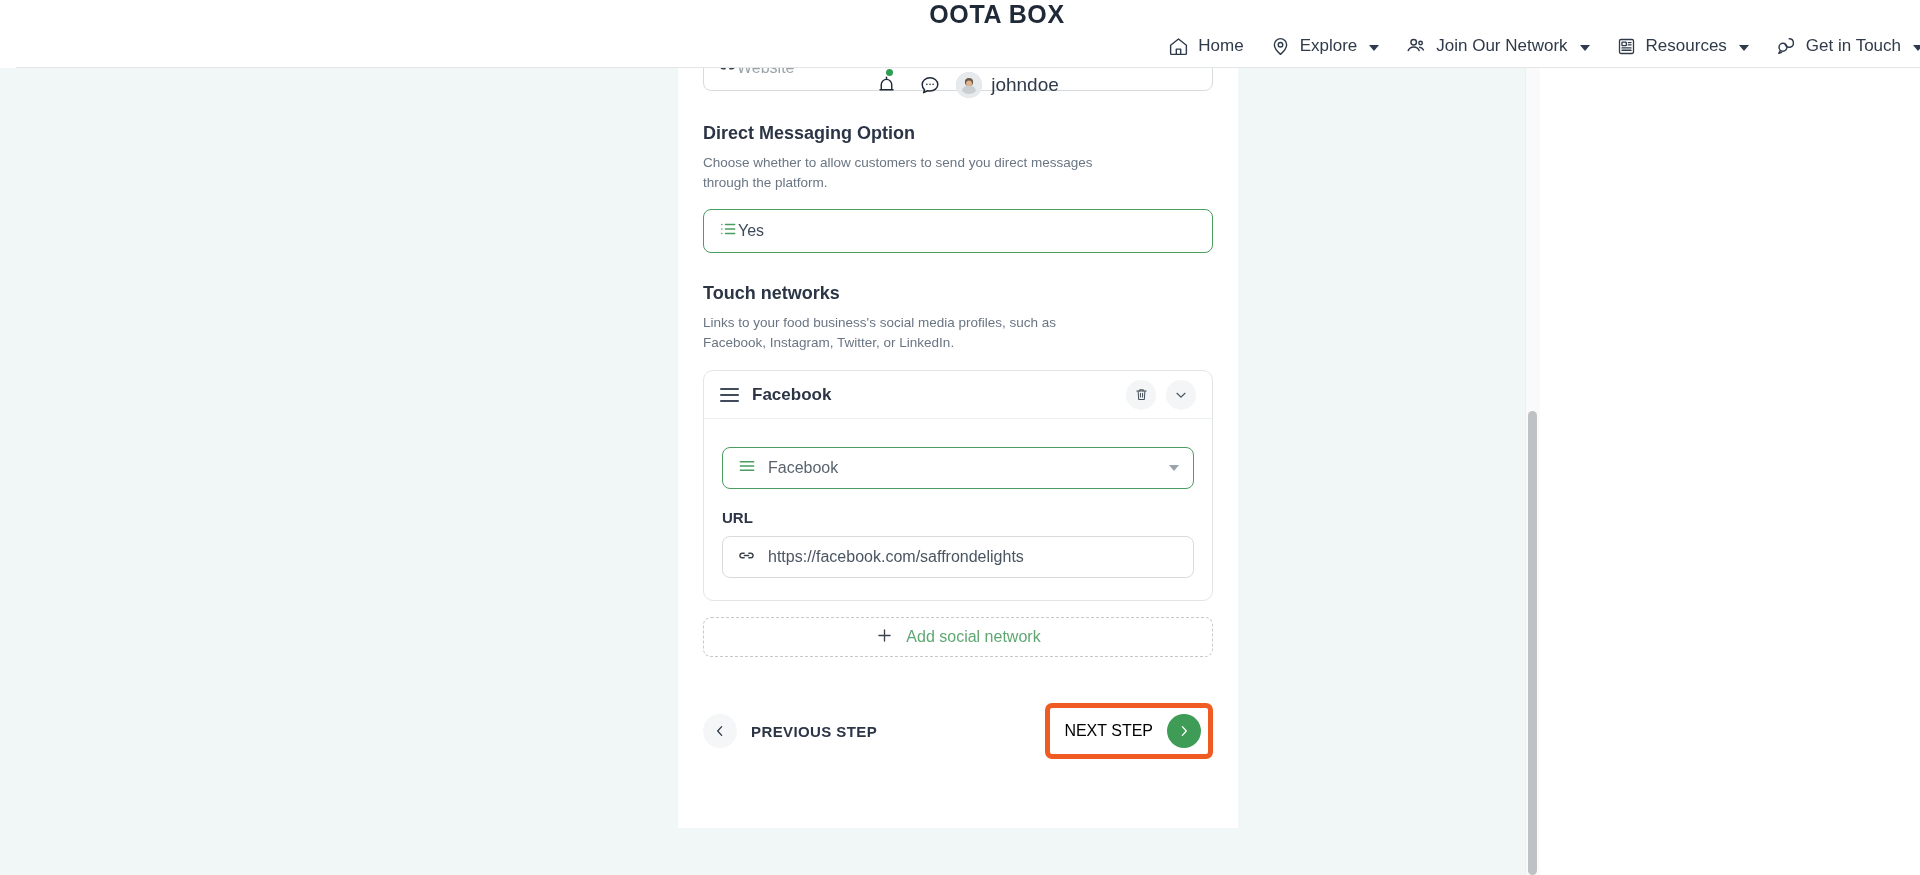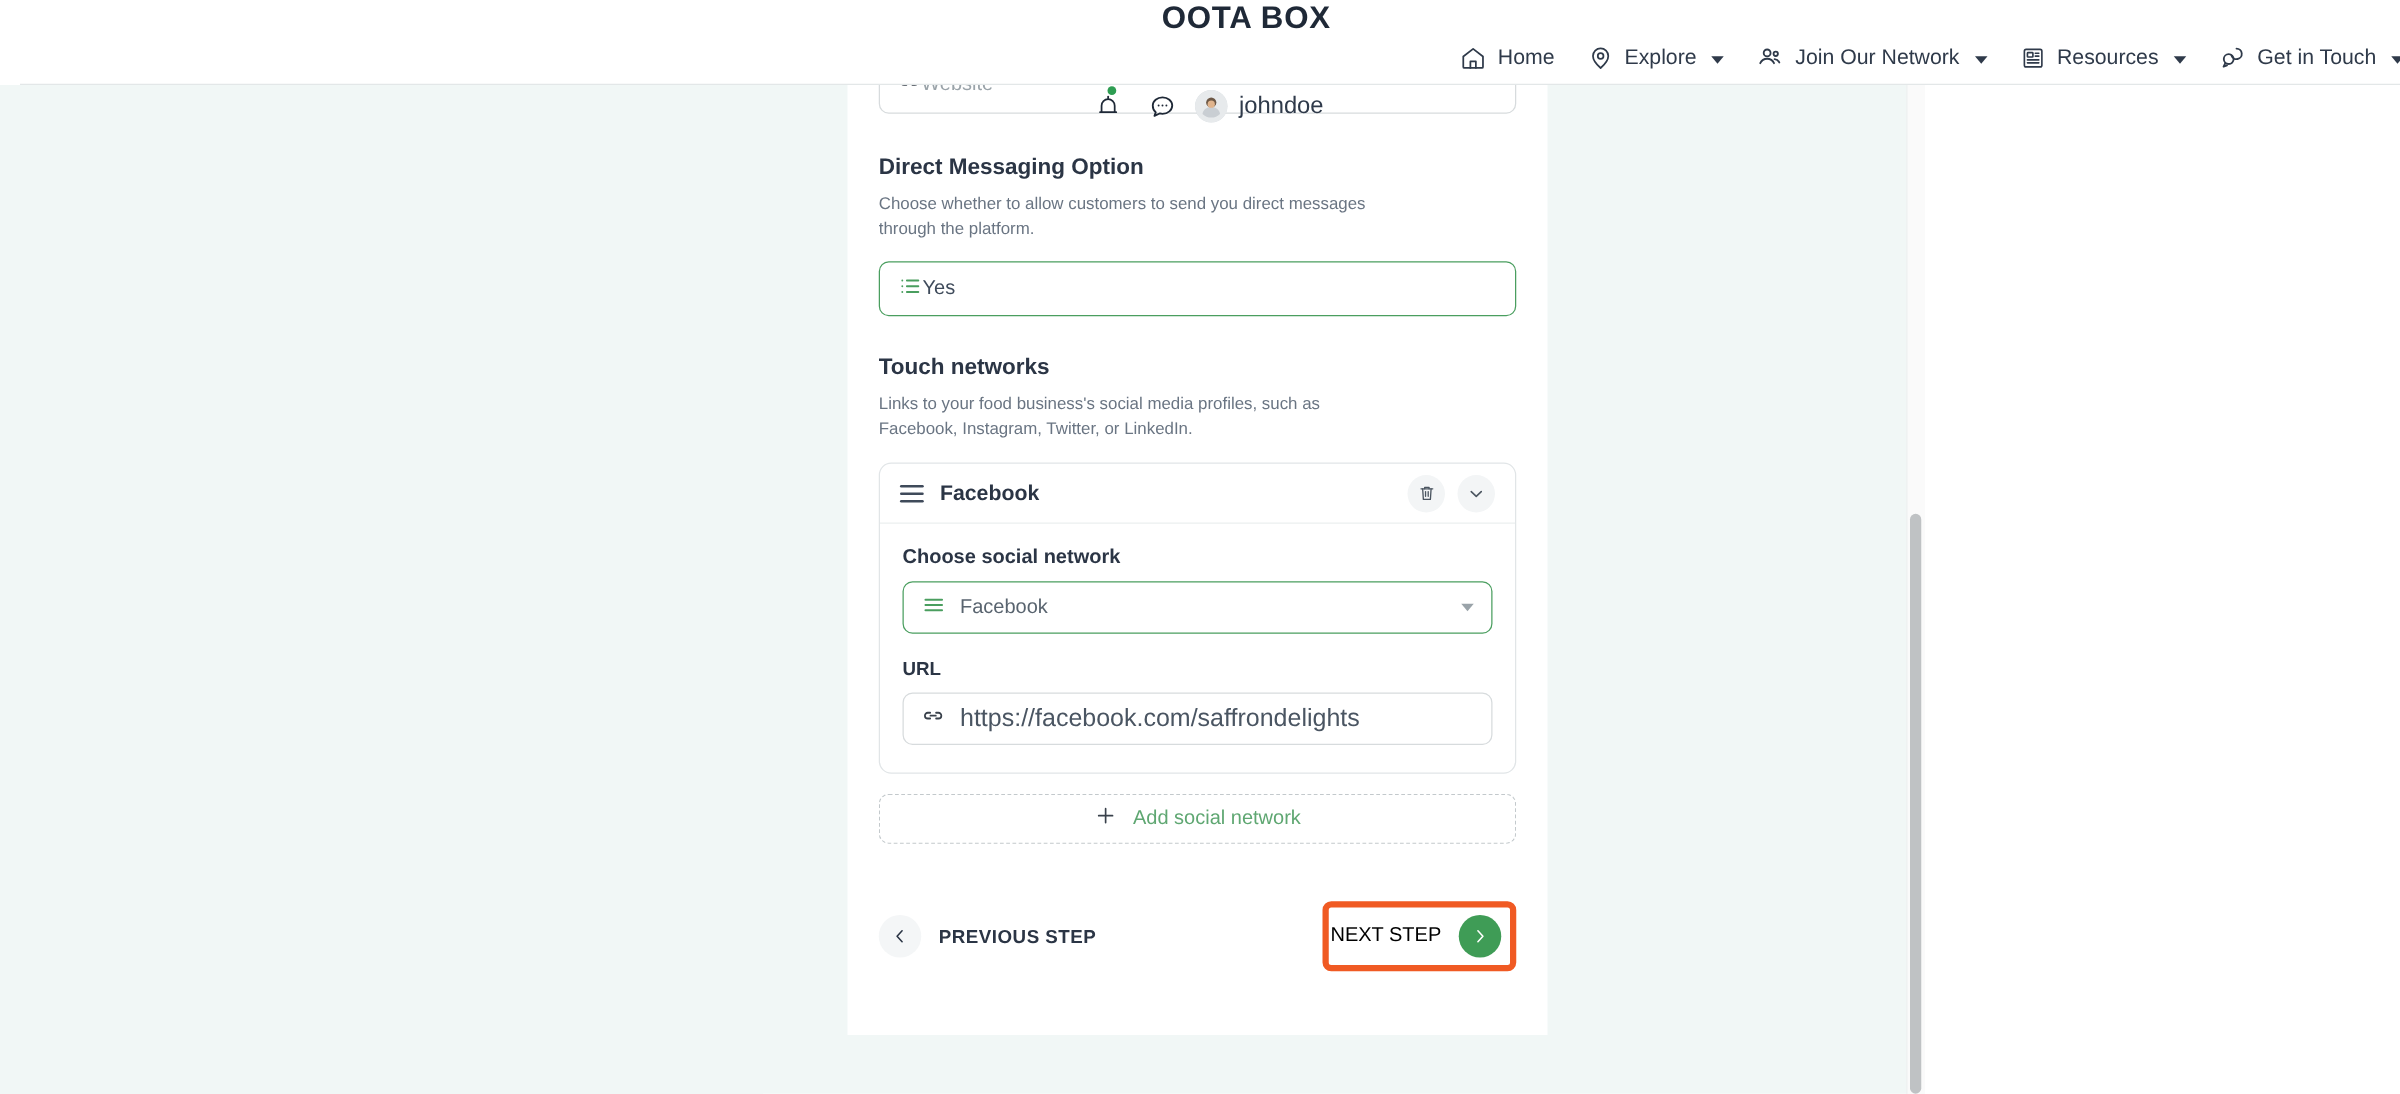--- a/index.html
+++ b/index.html
@@ -235,21 +235,21 @@
     display: flex;
     align-items: center;
     gap: 12px;
     height: 42px;
     border: 1px solid #d7dbdd;
     border-radius: 8px;
     padding: 0 14px;
     margin-top: 10px;
     background: #ffffff;
   }
-  .url-row .val { font-size: 20px; color: #4a5562; }
+  .url-row .val { font-size: 16px; color: #4a5562; }
 
   .add-btn {
     margin-top: 16px;
     height: 40px;
     border: 1px dashed #c3c9cc;
     border-radius: 8px;
     display: flex;
     align-items: center;
     justify-content: center;
     gap: 12px;
@@ -280,21 +280,21 @@
   .prev-btn .txt, .next-btn .txt {
     font-size: 15px;
     font-weight: 700;
     letter-spacing: 0.4px;
     color: #2b3545;
   }
   .next-wrap {
     margin-left: auto;
     border: 5px solid #f05a23;
     border-radius: 7px;
-    padding: 6px 7px 6px 1px;
+    padding: 6px 7px 6px 14px;
     display: flex;
     align-items: center;
     gap: 14px;
     cursor: pointer;
     background: #ffffff;
   }
   .circle-green {
     width: 34px; height: 34px;
     border-radius: 50%;
     background: #3f9c56;
@@ -463,21 +463,20 @@
             </span>
             <span class="round-btn">
               <svg width="16" height="16" viewBox="0 0 24 24" fill="none" stroke="#4b5560" stroke-width="1.9" stroke-linecap="round" stroke-linejoin="round">
                 <path d="M6 9.5 12 15.2l6-5.7"></path>
               </svg>
             </span>
           </span>
         </div>
 
         <div class="social-card-body">
-          <div class="lbl">Choose social network</div>
 
           <div class="select-row">
             <span>
               <svg width="20" height="20" viewBox="0 0 24 24" fill="none" stroke="#4a9e5f" stroke-width="1.8" stroke-linecap="round">
                 <path d="M4 7h16M4 12h16M4 17h16"></path>
               </svg>
             </span>
             <span class="val">Facebook</span>
             <span class="select-caret"></span>
           </div>

